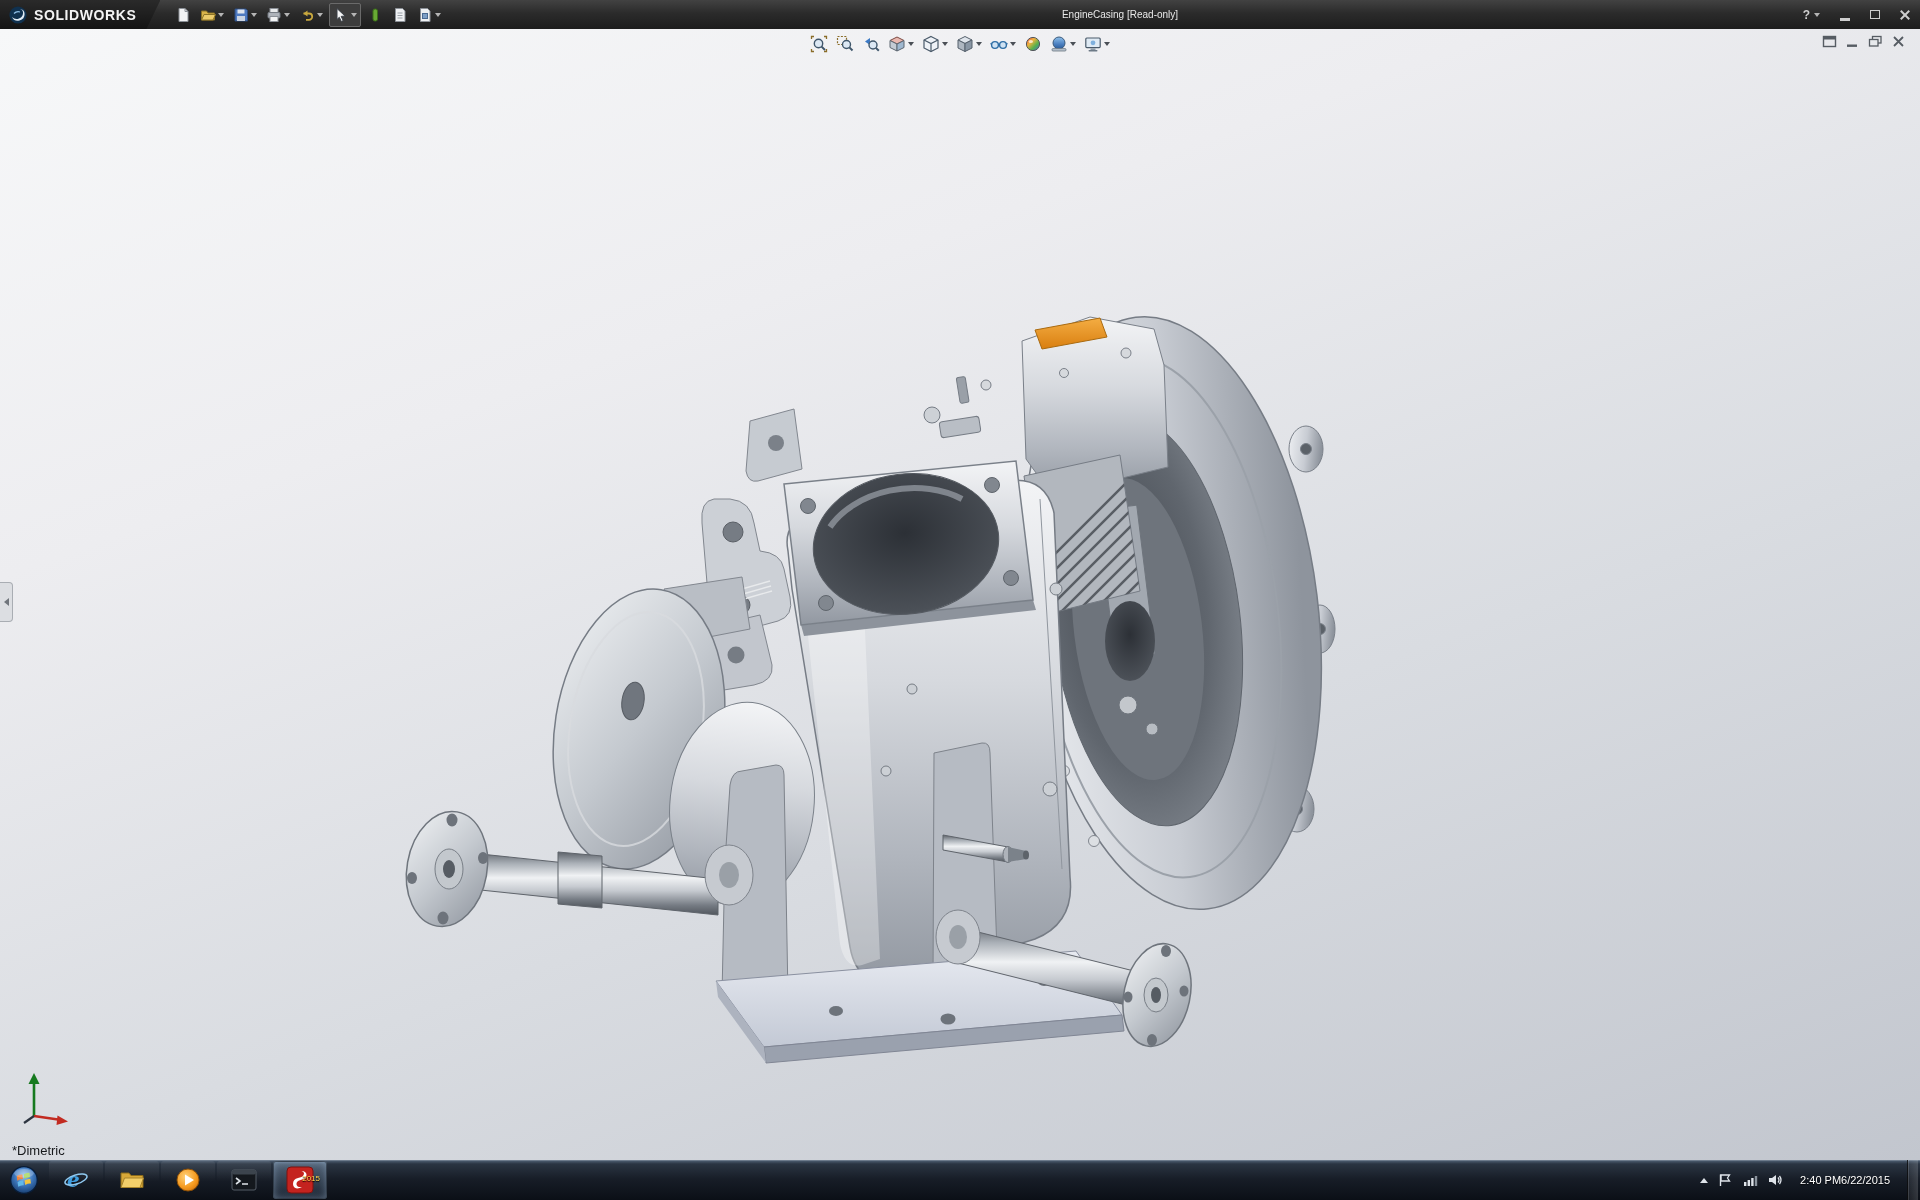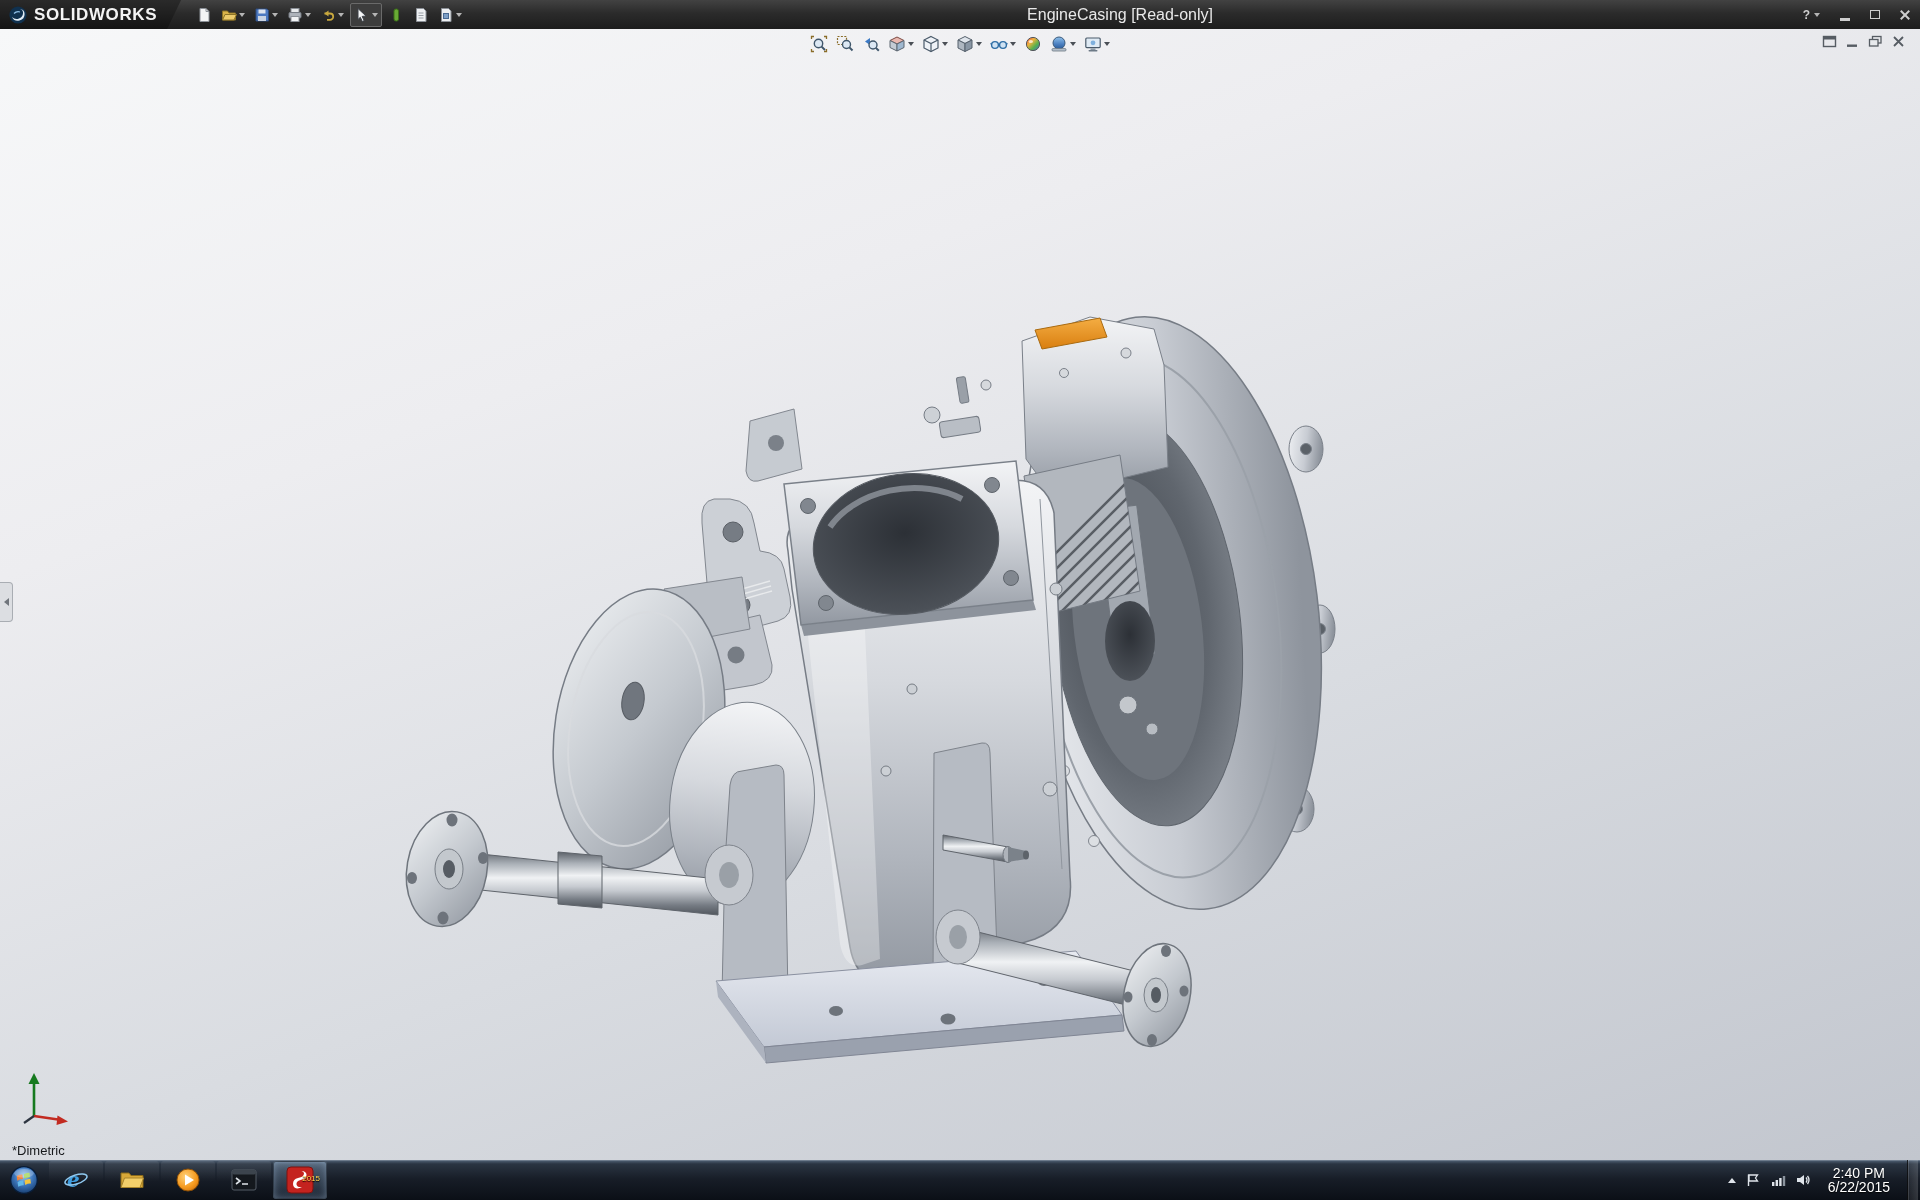--- a/index.html
+++ b/index.html
@@ -5,26 +5,26 @@
   *{box-sizing:border-box;margin:0;padding:0}
   html,body{width:1920px;height:1200px;overflow:hidden}
   body{font-family:"Liberation Sans",sans-serif;background:#000;-webkit-user-select:none;user-select:none}
   .screen{position:relative;width:1920px;height:1200px}
 
   
   .titlebar{position:absolute;top:0;left:0;right:0;height:29px;display:flex;align-items:center;
     background:linear-gradient(#424242,#2b2b2b 45%,#1d1d1d);color:#ddd;z-index:40}
   .logo{height:29px;display:flex;align-items:center;gap:6px;padding:0 24px 0 8px;
     background:linear-gradient(#2a2a2a,#141414);clip-path:polygon(0 0,100% 0,calc(100% - 14px) 100%,0 100%)}
-  .logo-text{font-size:17px;font-weight:bold;letter-spacing:.6px;color:#f4f4f4}
+  .logo-text{font-size:14px;font-weight:bold;letter-spacing:.6px;color:#f4f4f4}
   .tb-icons{display:flex;align-items:center;margin-left:12px;gap:3px}
   .tb-btn{display:flex;align-items:center;gap:2px;height:24px;padding:0 3px;background:transparent;border:none;border-radius:2px}
   .tb-btn.pressed{border:1px solid #6a6a6a;background:#3d3d3d}
   .caret{width:0;height:0;border-left:3px solid transparent;border-right:3px solid transparent;border-top:4px solid #b5b5b5}
-  .title-text{position:absolute;left:1120px;transform:translateX(-50%);font-size:16px;color:#e8e8e8;white-space:nowrap}
+  .title-text{position:absolute;left:1120px;transform:translateX(-50%);font-size:10px;color:#e8e8e8;white-space:nowrap}
   .tb-right{margin-left:auto;display:flex;align-items:center;height:100%}
   .help-btn{display:flex;align-items:center;gap:4px;color:#cfcfcf;font-size:12px;font-weight:bold;background:none;border:none;padding:0 10px}
   .win-btn{width:30px;height:29px;display:flex;align-items:center;justify-content:center;background:none;border:none}
   .ic-min{width:10px;height:3px;background:#cfcfcf;margin-top:9px}
   .ic-max{width:10px;height:9px;border:1.5px solid #cfcfcf}
   .ic-close{position:relative;width:12px;height:12px}
   .ic-close::before,.ic-close::after{content:"";position:absolute;left:5px;top:0;width:2px;height:12px;background:#cfcfcf}
   .ic-close::before{transform:rotate(45deg)}
   .ic-close::after{transform:rotate(-45deg)}
 
@@ -48,21 +48,21 @@
     background:linear-gradient(#53657a 0%,#2a3442 10%,#171d27 48%,#0b0f16 100%);box-shadow:inset 0 1px 0 rgba(255,255,255,.18)}
   .start{width:48px;height:40px;display:flex;align-items:center;justify-content:center;background:none;border:none}
   .task-btn{position:relative;width:54px;height:38px;margin:1px 1px;display:flex;align-items:center;justify-content:center;
     background:linear-gradient(rgba(255,255,255,.08),rgba(255,255,255,0) 55%);border:none;border-radius:3px}
   .task-btn.active{background:linear-gradient(rgba(150,180,210,.38),rgba(70,95,125,.28));
     box-shadow:inset 0 0 8px rgba(190,220,250,.45),inset 0 0 0 1px rgba(10,16,24,.85)}
   .sw-badge{position:absolute;right:7px;bottom:16px;font-size:8px;font-weight:normal;color:#ffd24a;text-shadow:0 1px 1px #000}
   .tray{margin-left:auto;display:flex;align-items:center;gap:9px;height:100%;padding-right:2px}
   .tray-btn{background:none;border:none;display:flex;align-items:center;justify-content:center;padding:0}
   .up-tri{width:0;height:0;border-left:4px solid transparent;border-right:4px solid transparent;border-bottom:5px solid #dfe4ea}
-  .clock{display:flex;flex-direction:column;align-items:center;justify-content:center;color:#fff;font-size:14px;line-height:14px;
+  .clock{display:flex;flex-direction:row;align-items:flex-end;justify-content:center;color:#fff;font-size:11px;line-height:14px;
     background:none;border:none;padding:0 8px;text-shadow:0 1px 1px rgba(0,0,0,.85)}
   .show-desktop{width:11px;height:40px;background:linear-gradient(90deg,rgba(255,255,255,.06),rgba(255,255,255,.16));
     border:none;border-left:1px solid rgba(0,0,0,.75);box-shadow:inset 1px 0 0 rgba(255,255,255,.14)}
 </style>
 </head>
 <body>
 
 <div class="screen">
 
   <header class="titlebar">

